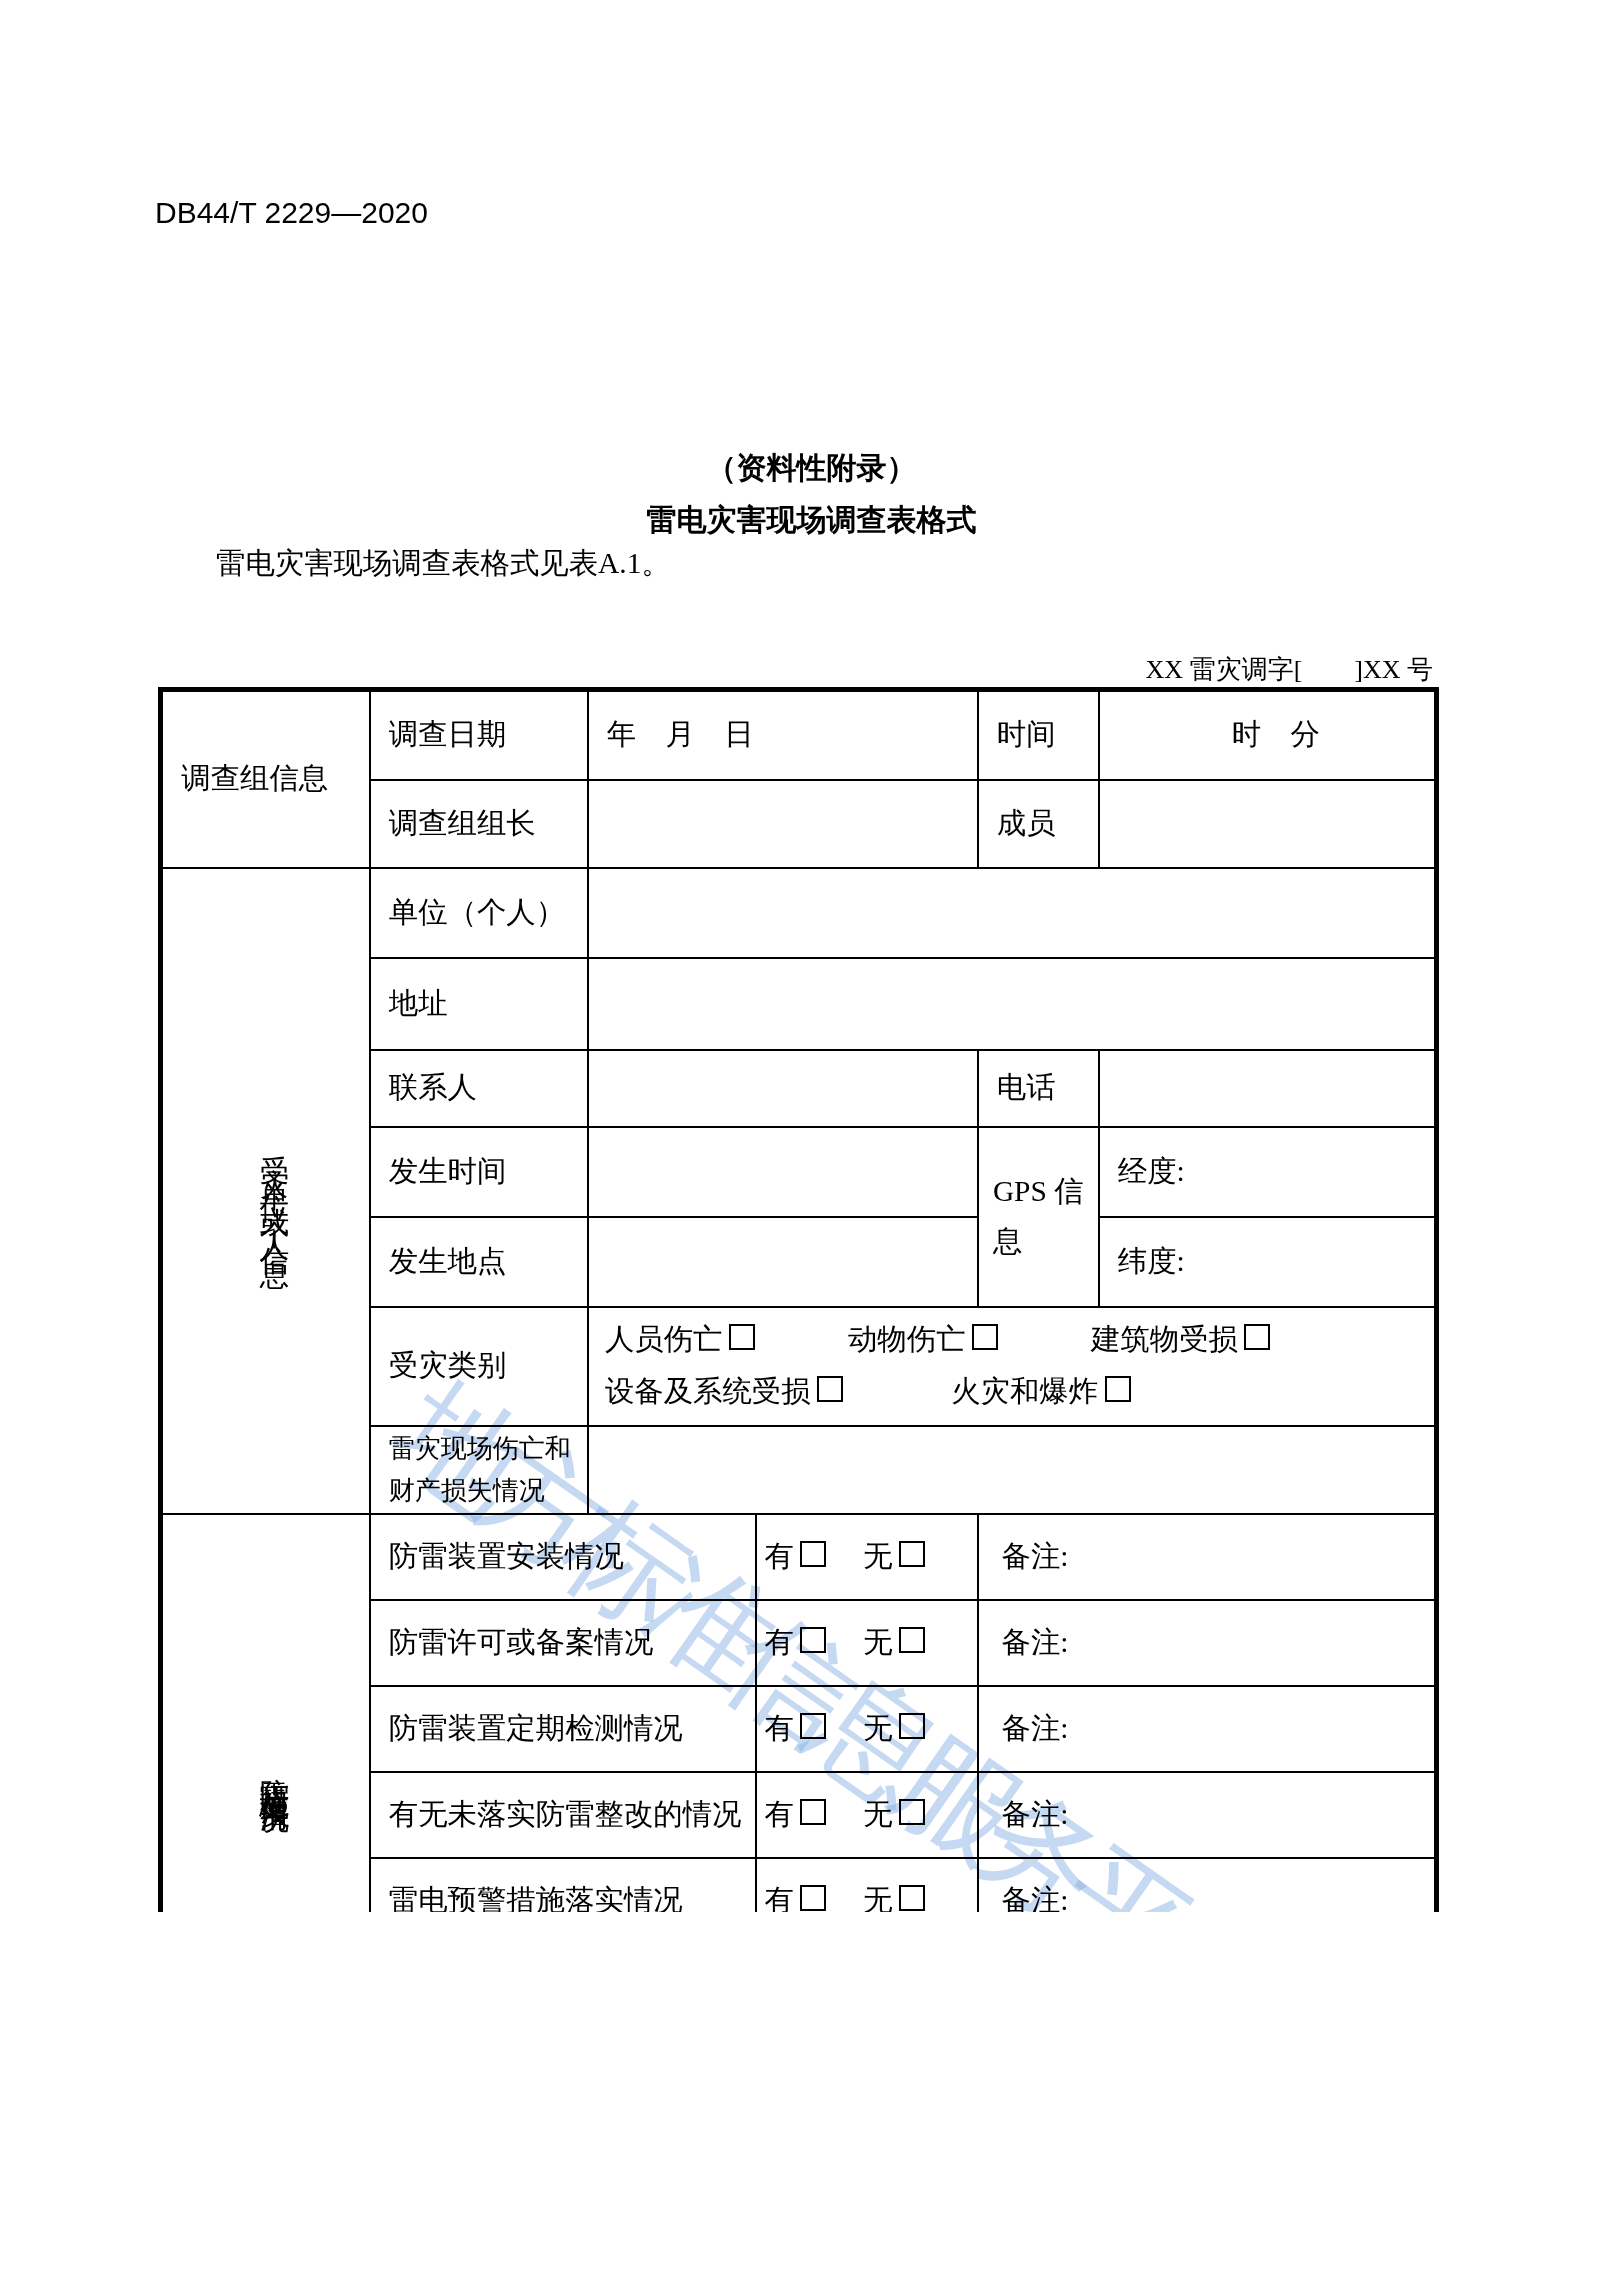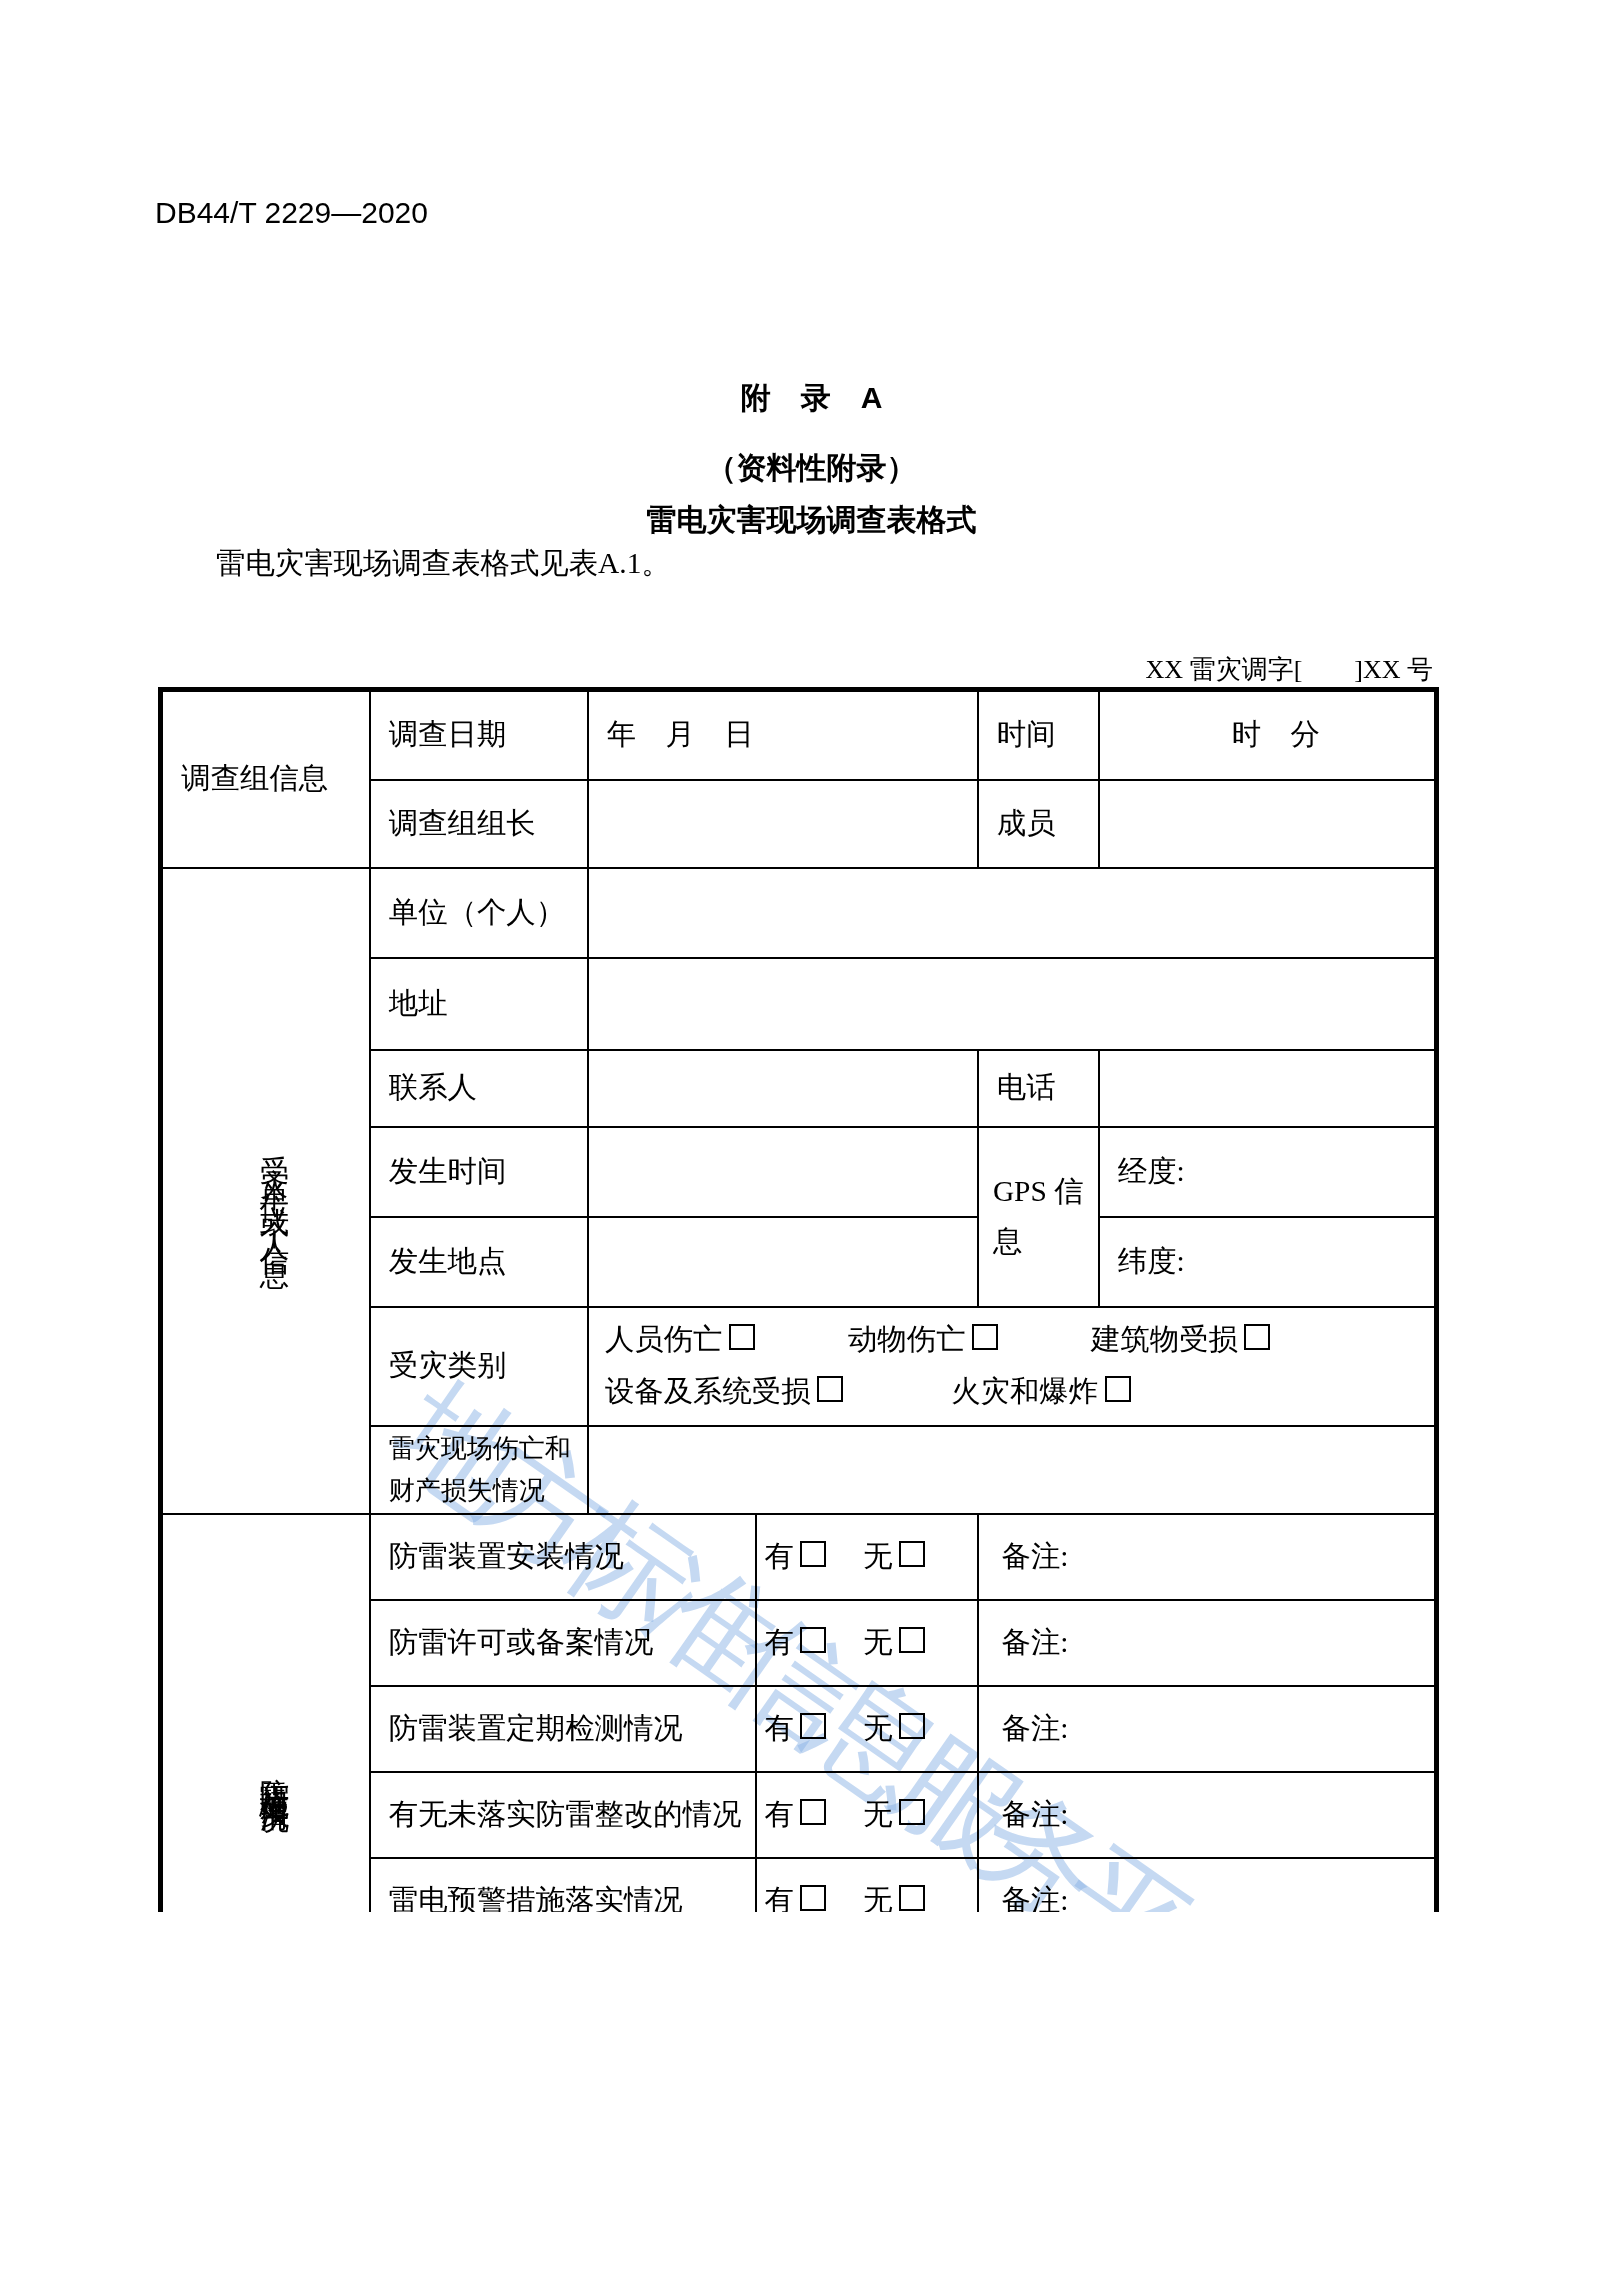--- a/index.html
+++ b/index.html
@@ -85,21 +85,20 @@
     pointer-events:none;
   }
 </style>
 </head>
 <body>
 
 <div class="page">
 
   <div class="doc-code">DB44/T 2229—2020</div>
 
-  <div class="h-center title1">附　录　A</div>
   <div class="h-center title3">雷电灾害现场调查表格式</div>
   <div class="h-center title2">（资料性附录）</div>
 
   <div class="intro">雷电灾害现场调查表格式见表A.1。</div>
 
 
   <div class="doc-number">XX 雷灾调字[　　]XX 号</div>
 
   <div class="watermark">地方标准信息服务平台</div>
 

